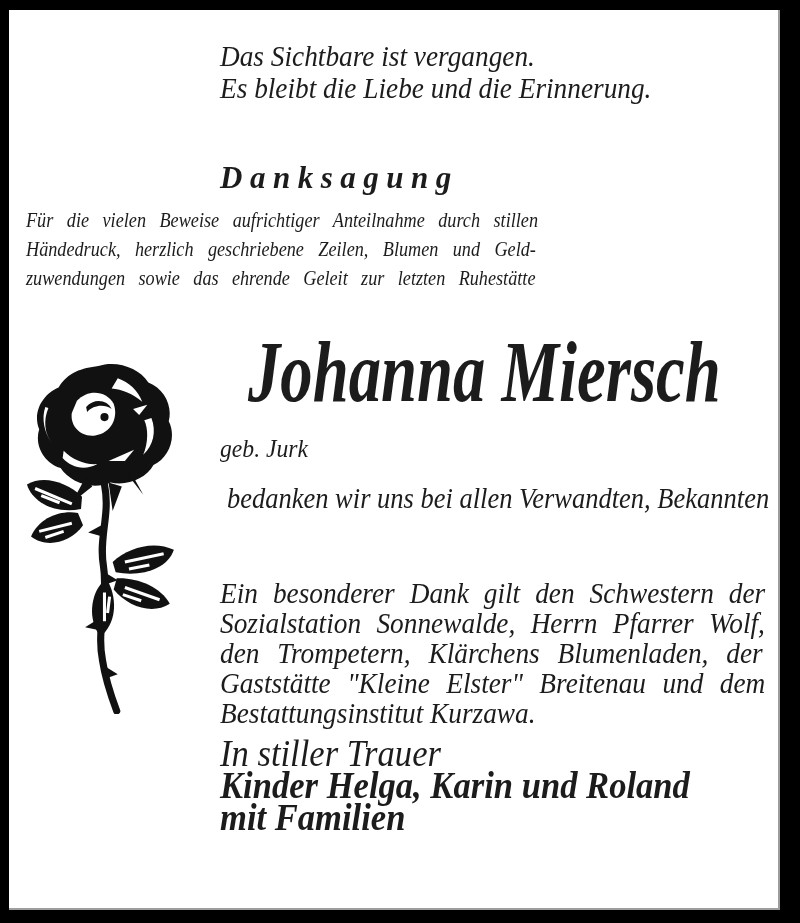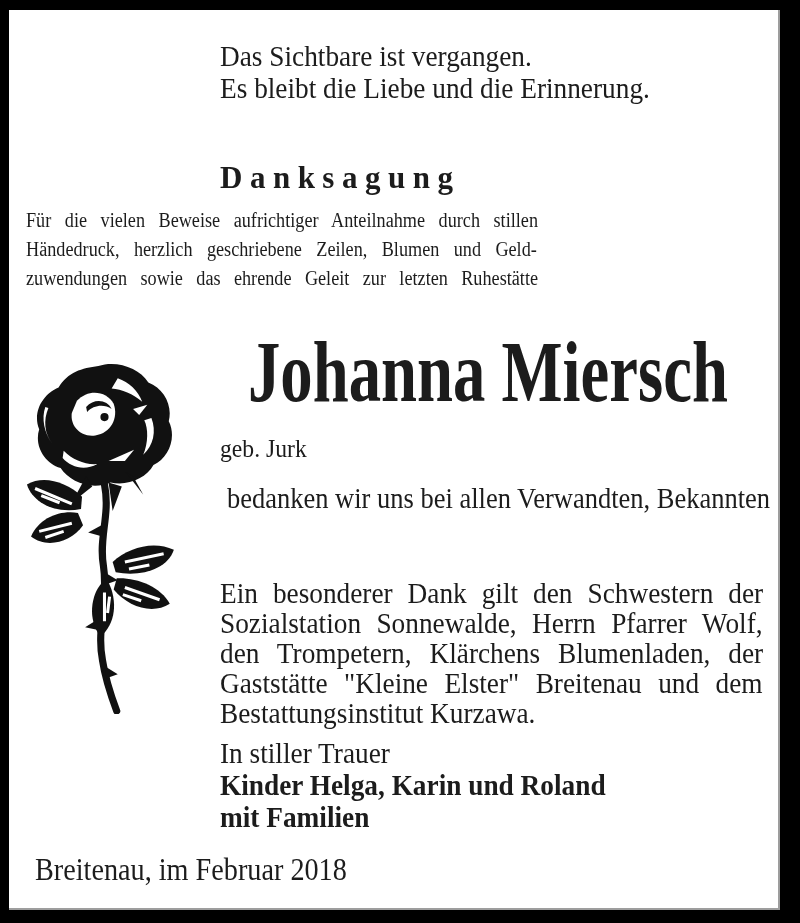--- a/index.html
+++ b/index.html
@@ -4,20 +4,21 @@
 <style>
   html, body { margin: 0; padding: 0; background: #000; }
   .stage {
     position: relative;
     width: 800px;
     height: 923px;
     background: #000;
     font-family: "Liberation Serif", serif;
     color: #1c1c1c;
     overflow: hidden;
+    font-style: italic;
   }
   .paper {
     position: absolute;
     left: 9px;
     top: 10px;
     width: 769px;
     height: 898px;
     background: #fff;
     border-right: 2px solid #9d9d9d;
     border-bottom: 2px solid #9d9d9d;
@@ -35,21 +36,21 @@
   .epigraph { left: 220px; top: 40px;  font-size: 30px; line-height: 32px; }
   .heading  { left: 220px; top: 124px; font-size: 31px; line-height: 36px;
               font-weight: bold; letter-spacing: 7.5px; white-space: nowrap; margin-top: 36px; }
   .intro    { left: 26px;  top: 187px; width: 737px; font-size: 20px; line-height: 29px; margin-top: 19px; }
   .rose     { left: 18px;  top: 362px; width: 175px; height: 352px; }
   .name     { left: 220px; top: 327px; width: 480px; font-size: 86px;
               line-height: 90px; font-weight: bold; margin-left: 28px; }
   .maiden   { left: 220px; top: 432px; font-size: 26px; line-height: 34px; }
   .thanks   { left: 227px; top: 482px; width: 543px; font-size: 30px; line-height: 32px; }
   .special  { left: 220px; top: 578px; width: 543px; font-size: 30px; line-height: 30px; }
-  .mourners { left: 220px; top: 737px; width: 543px; font-size: 30px; line-height: 32px; }
+  .mourners { left: 220px; top: 737px; width: 543px; font-size: 38px; line-height: 32px; }
   .mourners .bold { font-weight: bold; }
   .dateline { left: 35px;  top: 853px; font-size: 31px; line-height: 34px; }
 </style>
 </head>
 <body>
 
 <div class="stage">
   <div class="paper"></div>
 
   <div class="block epigraph">
@@ -120,14 +121,13 @@
     <div class="fitline fill"><span style="word-spacing: 10.5407px; transform: scaleX(0.91);">Gaststätte "Kleine Elster" Breitenau und dem</span></div>
     <div class="fitline shrink"><span>Bestattungsinstitut Kurzawa.</span></div>
   </div>
 
   <div class="block mourners">
     <div class="fitline shrink"><span>In stiller Trauer</span></div>
     <div class="fitline shrink bold"><span>Kinder Helga, Karin und Roland</span></div>
     <div class="fitline shrink bold"><span>mit Familien</span></div>
   </div>
 
-  <div class="block dateline fitline shrink"><span>Breitenau, im Februar 2018</span></div>
 </div>
 
 </body></html>

